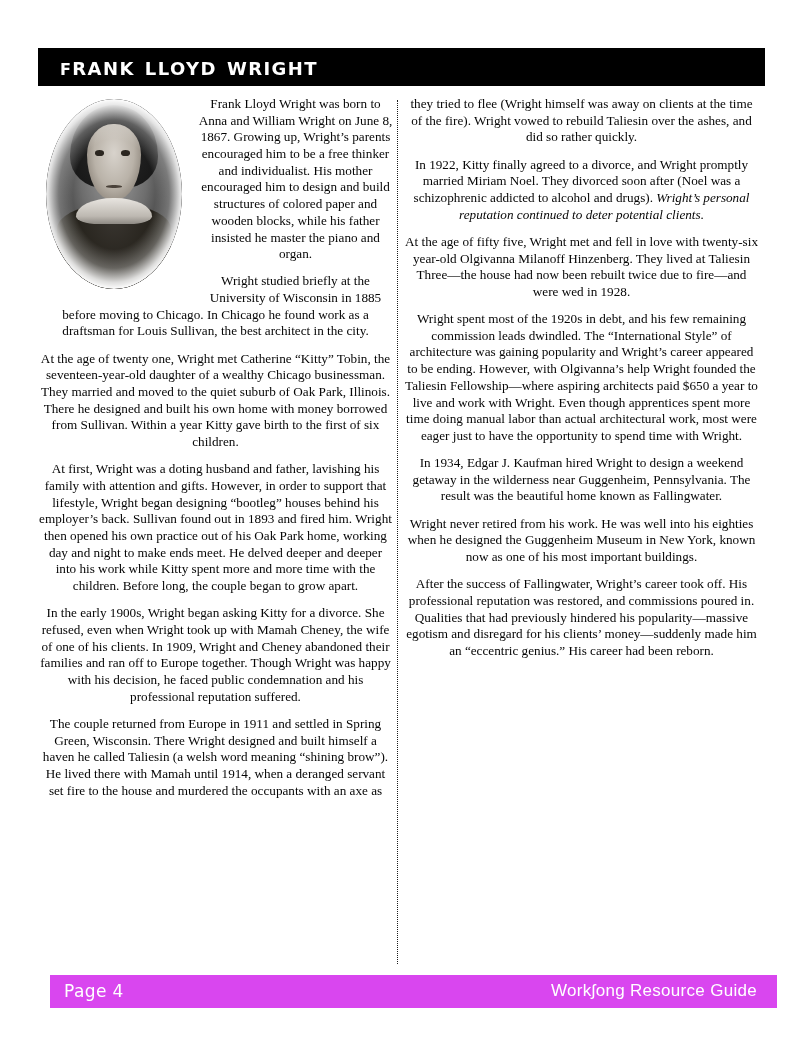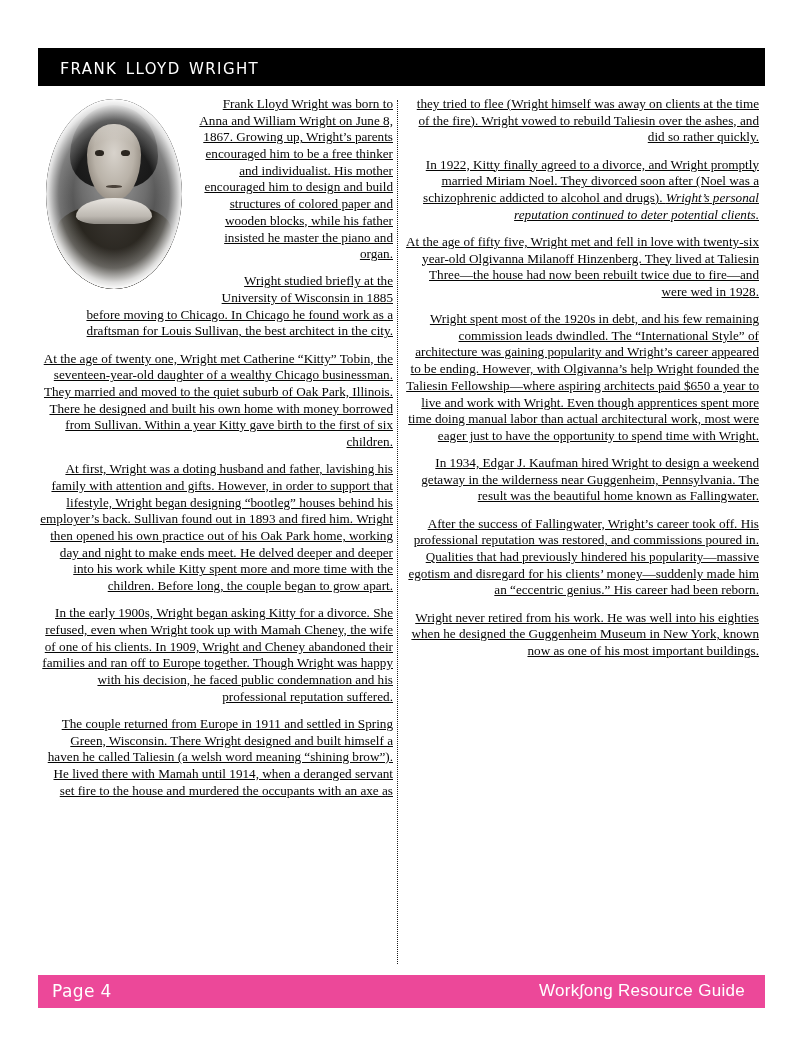--- a/index.html
+++ b/index.html
@@ -32,22 +32,22 @@
     height: 38px;
     background: #000000;
   }
   .header-title {
     position: absolute;
     left: 22px;
     top: 50%;
     transform: translateY(-52%);
     color: #ffffff;
     font-family: "DejaVu Sans", sans-serif;
-    font-size: 22px;
-    font-weight: 400;
+    font-size: 25px;
+    font-weight: 700;
     letter-spacing: 1.4px;
     font-variant: small-caps;
     text-transform: lowercase;
     white-space: nowrap;
   }
   .header-title::first-letter { font-size: 23px; }
 
   
   .columns {
     position: absolute;
@@ -74,22 +74,21 @@
     position: absolute;
     left: 359px;
     top: 4px;
     width: 0px;
     height: 864px;
     border-left: 1.4px dotted #1a1a1a;
   }
 
   .col p {
     margin: 0 0 10.5px 0;
-    text-align: right;
-    text-decoration: underline;
+    text-align: center;
   }
   .col span.ital { font-style: italic; margin-top: 20px; }
 
   
   .portrait-wrap {
     float: left;
     width: 148px;
     height: 200px;
     margin: 1px 8px 4px 4px;
     position: relative;
@@ -156,25 +155,25 @@
     border-radius: 50% / 50%;
     box-shadow: inset 0 0 26px 14px rgba(255,255,255,0.0);
     background: radial-gradient(ellipse 52% 50% at 50% 50%,
                 rgba(255,255,255,0) 58%, rgba(255,255,255,0.30) 78%,
                 rgba(255,255,255,0.85) 93%, rgba(255,255,255,1) 100%);
   }
 
   
   .footer-bar {
     position: absolute;
-    left: 38px;
+    left: 50px;
     top: 975px;
     width: 727px;
     height: 33px;
-    background: #ec4899;
+    background: #d946ef;
   }
   .footer-left {
     position: absolute;
     left: 14px;
     top: 50%;
     transform: translateY(-54%);
     color: #ffffff;
     font-family: "DejaVu Sans", sans-serif;
     font-size: 17px;
     letter-spacing: 0.4px;
@@ -227,22 +226,22 @@
       <p>In the early 1900s, Wright began asking Kitty for a divorce.  She refused, even when Wright took up with Mamah Cheney, the wife of one of his clients.  In 1909, Wright and Cheney abandoned their families and ran off to Europe together.  Though Wright was happy with his decision, he faced public condemnation and his professional reputation suffered.</p>
       <p>The couple returned from Europe in 1911 and settled in Spring Green, Wisconsin.  There Wright designed and built himself a haven he called Taliesin (a welsh word meaning “shining brow”).  He lived there with Mamah until 1914, when a deranged servant set fire to the house and murdered the occupants with an axe as</p>
     </div>
 
     <div class="col col-right">
       <p>they tried to flee (Wright himself was away on clients at the time of the fire).  Wright vowed to rebuild Taliesin over the ashes, and did so rather quickly.</p>
       <p><span>In 1922, Kitty finally agreed to a divorce, and Wright promptly married Miriam Noel.  They divorced soon after (Noel was a schizophrenic addicted to alcohol and drugs).  </span><span class="ital">Wright’s personal reputation continued to deter potential clients.</span></p>
       <p>At the age of fifty five, Wright met and fell in love with twenty-six year-old Olgivanna Milanoff Hinzenberg.  They lived at Taliesin Three—the house had now been rebuilt twice due to fire—and were wed in 1928.</p>
       <p>Wright spent most of the 1920s in debt, and his few remaining commission leads dwindled.  The “International Style” of architecture was gaining popularity and Wright’s career appeared to be ending.  However, with Olgivanna’s help Wright founded the Taliesin Fellowship—where aspiring architects paid $650 a year to live and work with Wright.  Even though apprentices spent more time doing manual labor than actual architectural work, most were eager just to have the opportunity to spend time with Wright.</p>
       <p>In 1934, Edgar J. Kaufman hired Wright to design a weekend getaway in the wilderness near Guggenheim, Pennsylvania.  The result was the beautiful home known as Fallingwater.</p>
+      <p>Wright never retired from his work.  He was well into his eighties when he designed the Guggenheim Museum in New York, known now as one of his most important buildings.</p>
       <p>After the success of Fallingwater, Wright’s career took off.  His professional reputation was restored, and commissions poured in.  Qualities that had previously hindered his popularity—massive egotism and disregard for his clients’ money—suddenly made him an “eccentric genius.”  His career had been reborn.</p>
-      <p>Wright never retired from his work.  He was well into his eighties when he designed the Guggenheim Museum in New York, known now as one of his most important buildings.</p>
     </div>
   </div>
 
   <div class="footer-bar">
     <div class="footer-left">Page 4</div>
     <div class="footer-right">Workʃong Resource Guide</div>
   </div>
 
 </div>
 

